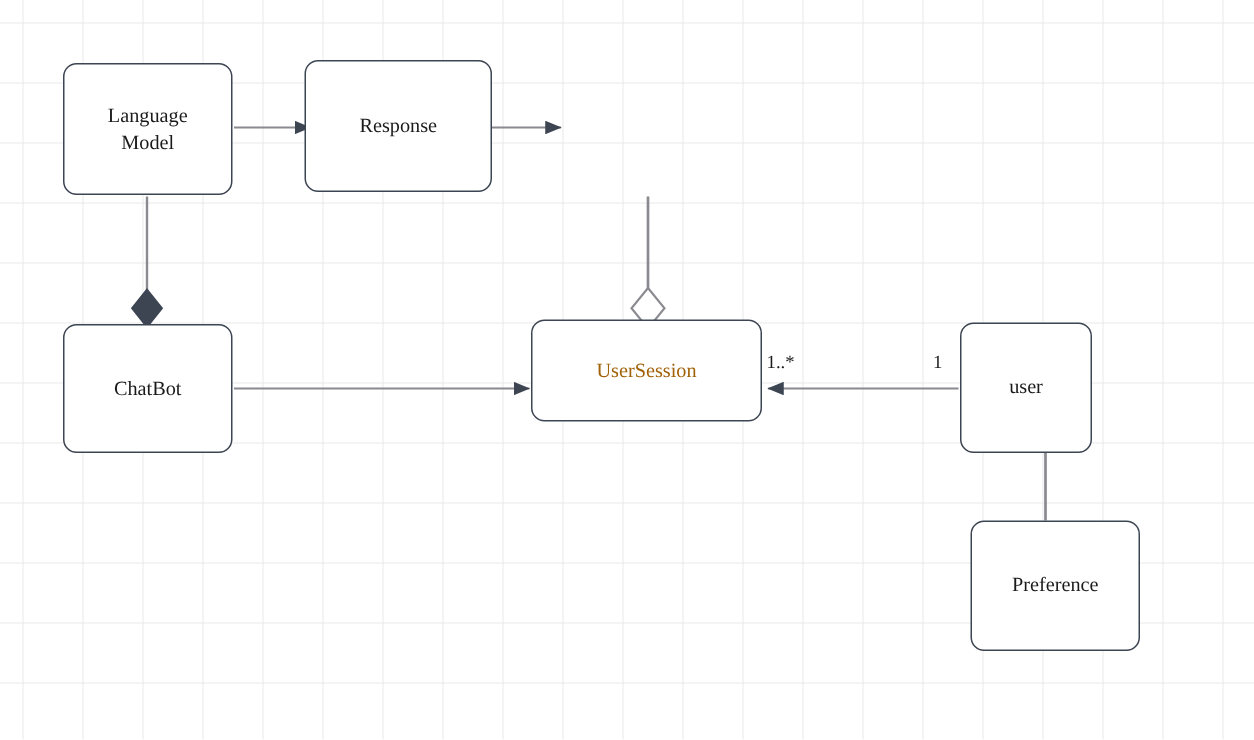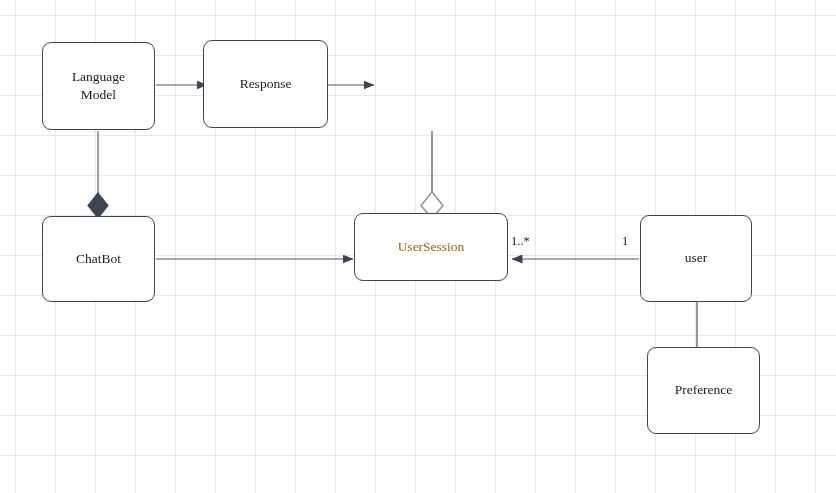--- a/index.html
+++ b/index.html
@@ -99,21 +99,21 @@
 
 
   <div class="node" style="left: 42px; top: 216px; width: 113px; height: 86px; border-color: rgb(61, 68, 82); background: rgb(255, 255, 255); color: rgb(26, 26, 26); align-items: center;">
     <span class="node-label">ChatBot</span>
   </div>
 
   <div class="node" style="left: 354px; top: 213px; width: 154px; height: 68px; border-color: rgb(61, 68, 82); background: rgb(255, 255, 255); color: #a16207;">
     <span class="node-label">UserSession</span>
   </div>
 
-  <div class="node" style="left: 640px; top: 215px; width: 112px; height: 87px; border-color: rgb(61, 68, 82); background: rgb(255, 255, 255); color: rgb(26, 26, 26);">
+  <div class="node" style="left: 640px; top: 215px; width: 88px; height: 87px; border-color: rgb(61, 68, 82); background: rgb(255, 255, 255); color: rgb(26, 26, 26);">
     <span class="node-label">user</span>
   </div>
 
   <div class="node" style="left: 647px; top: 347px; width: 113px; height: 87px; border-color: rgb(61, 68, 82); background: rgb(255, 255, 255); color: rgb(26, 26, 26);">
     <span class="node-label">Preference</span>
   </div>
 
   <div class="edge-label" style="left: 511px; top: 234px; color: rgb(26, 26, 26);">1..*</div>
 
   <div class="edge-label" style="left: 622px; top: 234px; color: rgb(26, 26, 26);">1</div>

